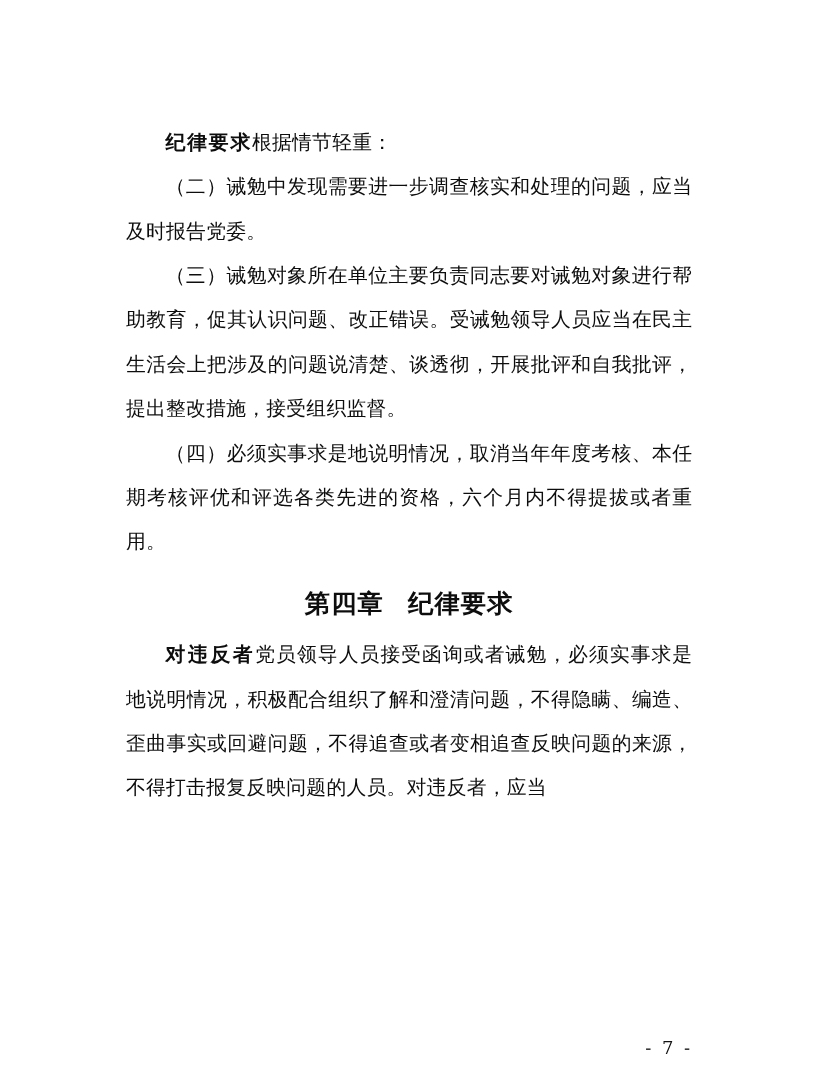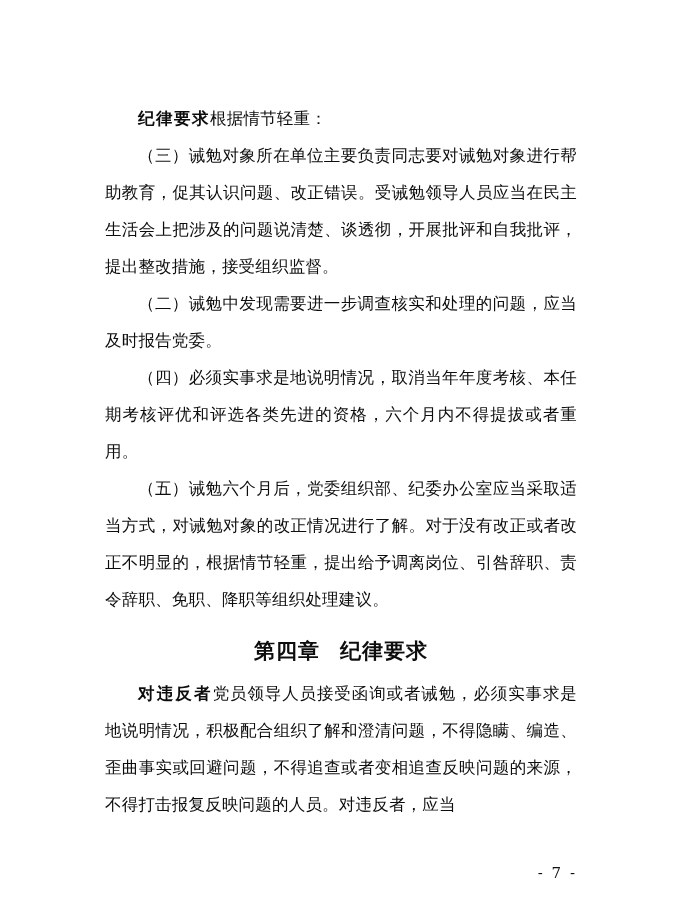--- a/index.html
+++ b/index.html
@@ -62,27 +62,26 @@
 </style>
 </head>
 <body>
 
 <div class="page">
   <div class="doc-body">
 
     <p class="para indent"><span class="art-label">纪律要求</span><span>根据情节轻重：</span></p>
 
 
+    <p class="para indent">（二）诫勉中发现需要进一步调查核实和处理的问题，应当及时报告党委。</p>
+
     <p class="para indent">（三）诫勉对象所在单位主要负责同志要对诫勉对象进行帮助教育，促其认识问题、改正错误。受诫勉领导人员应当在民主生活会上把涉及的问题说清楚、谈透彻，开展批评和自我批评，提出整改措施，接受组织监督。</p>
-
-    <p class="para indent">（二）诫勉中发现需要进一步调查核实和处理的问题，应当及时报告党委。</p>
 
     <p class="para indent">（四）必须实事求是地说明情况，取消当年年度考核、本任期考核评优和评选各类先进的资格，六个月内不得提拔或者重用。</p>
 
-    <p class="para indent">（五）诫勉六个月后，党委组织部、纪委办公室应当采取适当方式，对诫勉对象的改正情况进行了解。对于没有改正或者改正不明显的，根据情节轻重，提出给予调离岗位、引咎辞职、责令辞职、免职、降职等组织处理建议。</p>
 
 
     <div class="chapter-heading"><span>第四章</span><span class="gap"></span><span>纪律要求</span></div>
 
     <p class="para indent"><span class="art-label">对违反者</span><span>党员领导人员接受函询或者诫勉，必须实事求是地说明情况，积极配合组织了解和澄清问题，不得隐瞒、编造、歪曲事实或回避问题，不得追查或者变相追查反映问题的来源，不得打击报复反映问题的人员。对违反者，应当</span></p>
 
   </div>
 
   <div class="page-number">- 7 -</div>
 </div>

